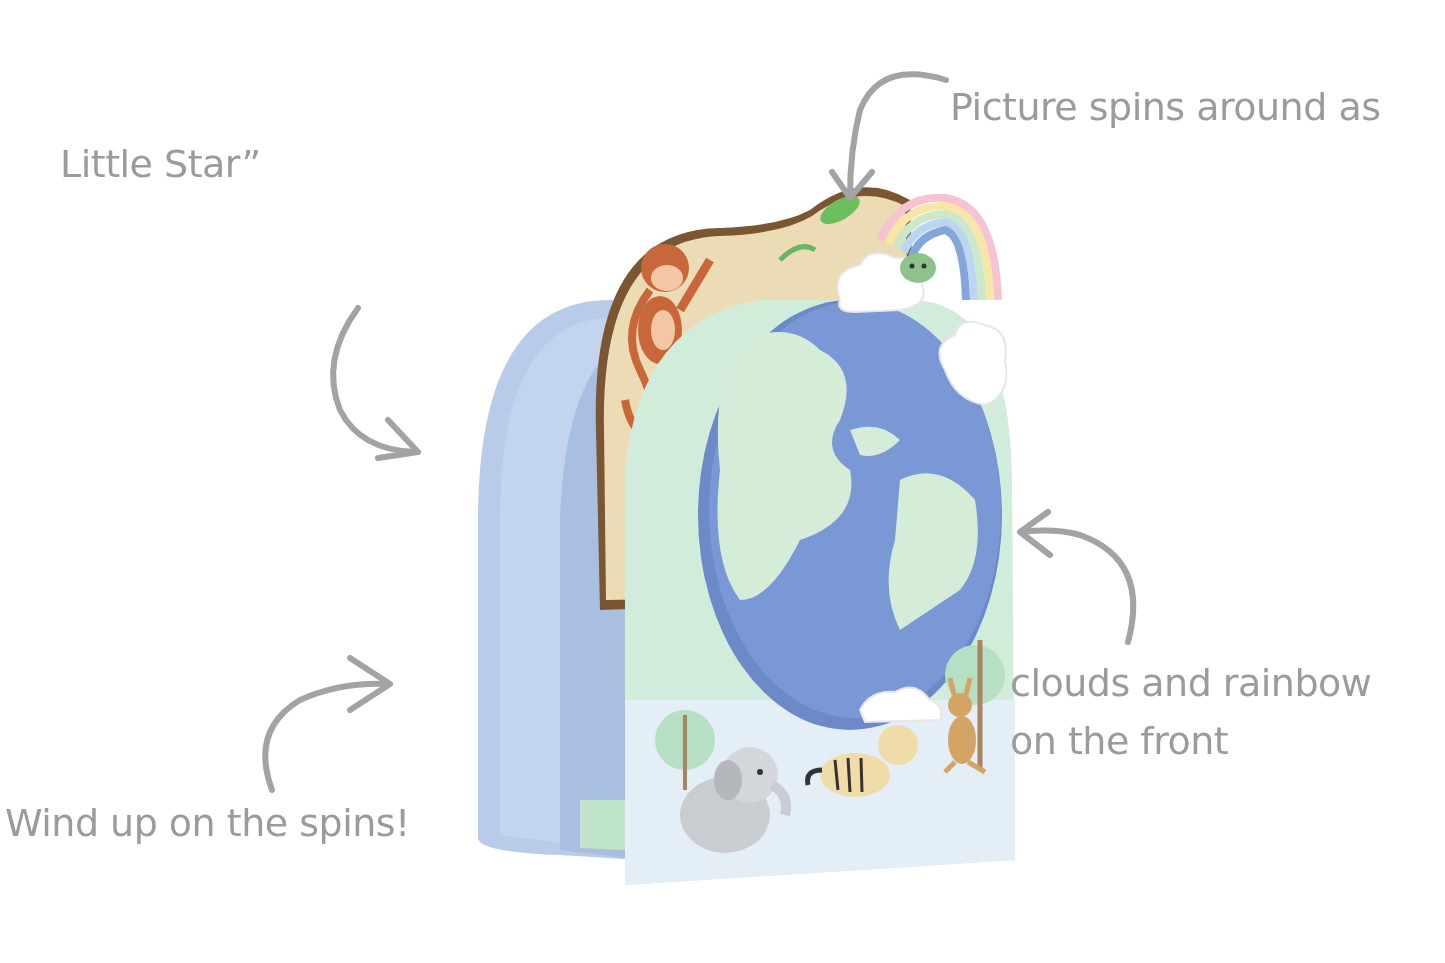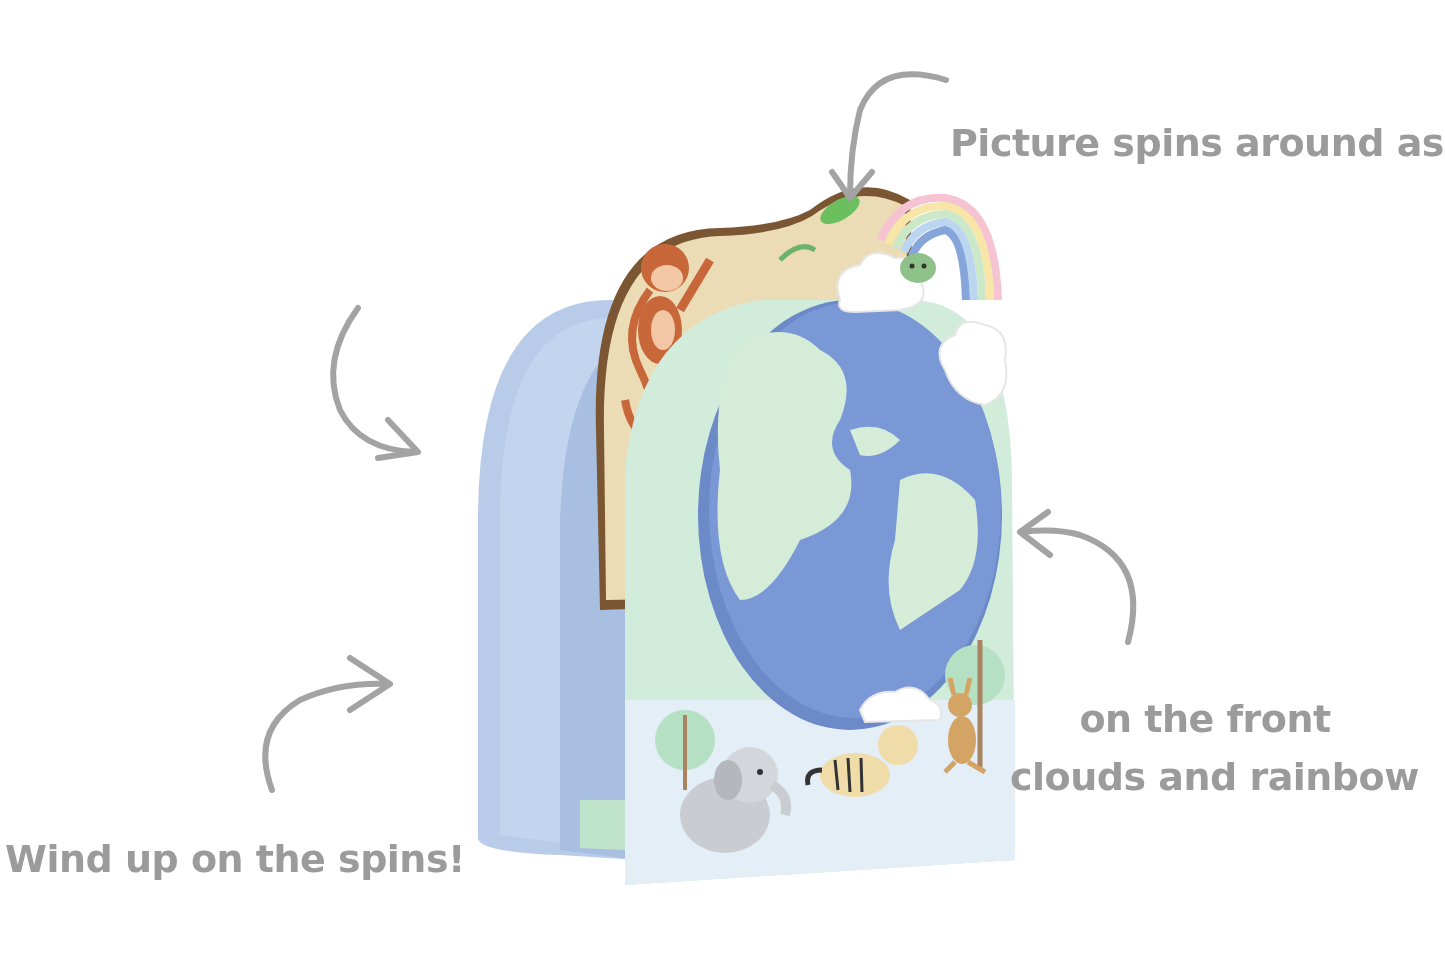--- a/index.html
+++ b/index.html
@@ -1,19 +1,19 @@
 <!DOCTYPE html>
 <html><head>
 <meta charset="utf-8">
 <style>
   html, body { margin:0; padding:0; background:#ffffff; }
   body { width:1445px; height:963px; position:relative; overflow:hidden;
          font-family: "DejaVu Sans", sans-serif; }
-  .callout { position:absolute; color:#9b9b9b; font-weight:bold; text-align:center;
-             font-size:38px; line-height:58px; letter-spacing:-0.5px; white-space:nowrap;margin-top:36px; }
+  .callout { position:absolute; color:#9b9b9b; font-weight:normal; text-align:left;
+             font-size:38px; line-height:58px; letter-spacing:-0.5px; white-space:nowrap; }
   .callout span { display:block; }
   svg.full { position:absolute; left:0; top:0; }
 </style>
 </head>
 <body>
 
 <svg class="full" width="1445" height="963" viewBox="0 0 1445 963">
 
   <path d="M478,838 L478,520 Q478,300 610,300 L640,300 L640,860 L560,855 Q478,852 478,838 Z" fill="#b8cbe8"></path>
   <path d="M500,835 L500,520 Q500,320 610,318 L612,850 Z" fill="#c3d4ee"></path>
@@ -110,26 +110,27 @@
       <path d="M1048,512 L1020,532 L1050,555"></path>
     </g>
     <g>
       <path d="M272,790 Q250,730 300,700 Q340,682 388,684"></path>
       <path d="M350,658 L390,684 L350,710"></path>
     </g>
   </g>
 </svg>
 
 <div class="callout" style="left:60px; top:135px; width:460px;">
+  <span>Little Star”</span>
 </div>
 
 <div class="callout" style="left:950px; top:78px; width:460px;">
   <span>Picture spins around as</span>
 </div>
 
 <div class="callout" style="left:1010px; top:654px; width:390px;">
+  <span>clouds and rainbow</span>
   <span>on the front</span>
-  <span>clouds and rainbow</span>
 </div>
 
 <div class="callout" style="left:5px; top:794px; width:420px;">
   <span>Wind up on the spins!</span>
 </div>
 
 </body></html>

